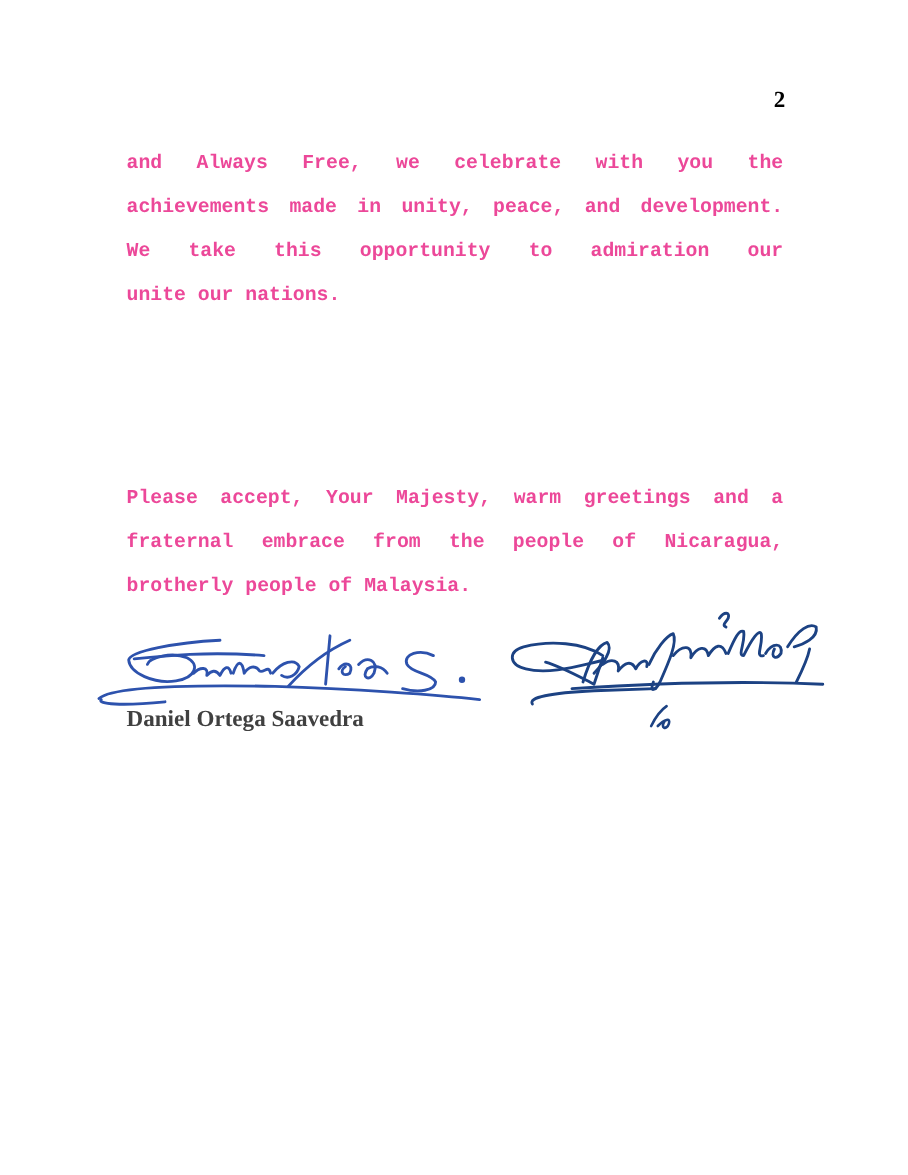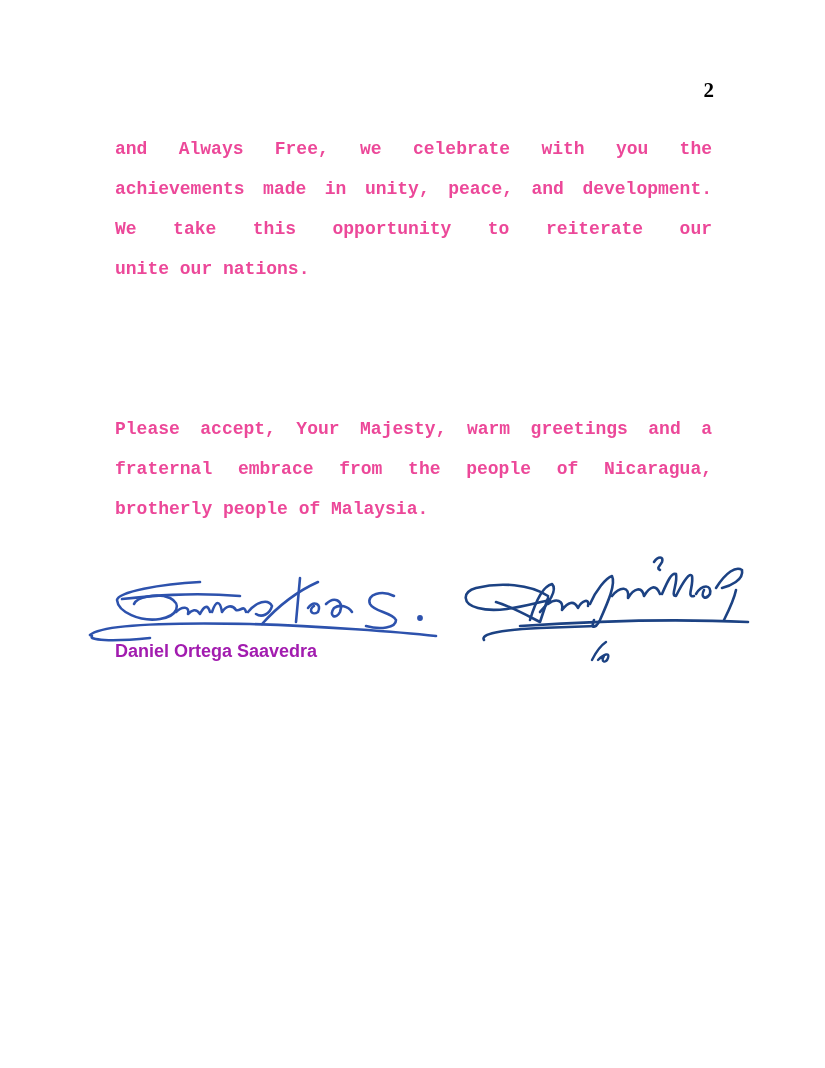--- a/index.html
+++ b/index.html
@@ -13,40 +13,40 @@
     .body-text {
       position: absolute; left: 115px; width: 597px;
       font-family: "Liberation Mono", "DejaVu Sans Mono", monospace;
       font-weight: bold; font-size: 18px; line-height: 40px; color: #ec4899;
     }
     .line { display: block; text-align: justify; text-align-last: justify; white-space: nowrap; height: 40px; }
     .line.last { text-align-last: left; text-decoration: underline; }
     .line span.j { display: inline-block; width: 597px; text-align: justify; text-align-last: justify; white-space: normal; }
     .line.last span.j { text-align-last: left; }
     #p1 { top: 129px; }
-    #p2 { top: 409px; }
+    #p2 { top: 433px; }
     .sig-name {
-      position: absolute; font-family: Liberation Sans, sans-serif;
-      font-weight: bold; font-size: 18px; color: #a21caf; white-space: nowrap;
+      position: absolute; font-family: Liberation Serif, serif;
+      font-weight: bold; font-size: 21px; color: #404040; white-space: nowrap;
     }
     #name-left { left: 115px; top: 641px; }
     #name-right { left: 511px; top: 641px; }
     svg.sig { position: absolute; left: 0; top: 0; pointer-events: none; }
   </style>
 </head>
 <body>
 
 <div class="page">
 
   <div class="page-number">2</div>
 
   <div class="body-text" id="p1">
     <div class="line"><span class="j">and Always Free, we celebrate with you the</span></div>
     <div class="line"><span class="j">achievements made in unity, peace, and development.</span></div>
-    <div class="line"><span class="j">We take this opportunity to reiterate our</span></div>
+    <div class="line"><span class="j">We take this opportunity to admiration our</span></div>
     <div class="line last"><span class="j">unite our nations.</span></div>
   </div>
 
   <div class="body-text" id="p2">
     <div class="line"><span class="j">Please accept, Your Majesty, warm greetings and a</span></div>
     <div class="line"><span class="j">fraternal embrace from the people of Nicaragua,</span></div>
     <div class="line last"><span class="j">brotherly people of Malaysia.</span></div>
   </div>
 
   <svg class="sig" width="825" height="1068">

